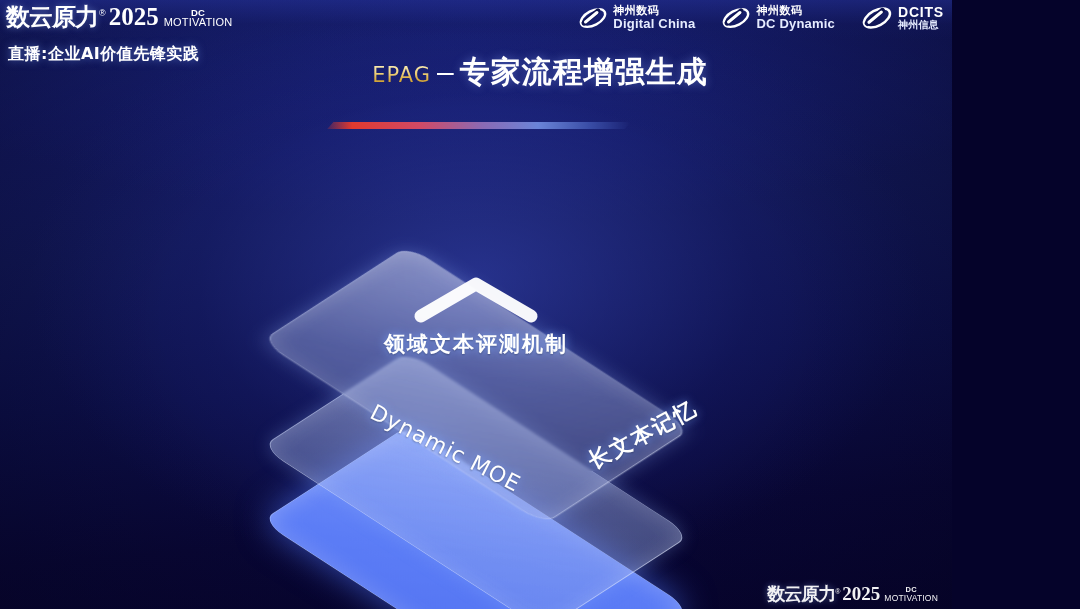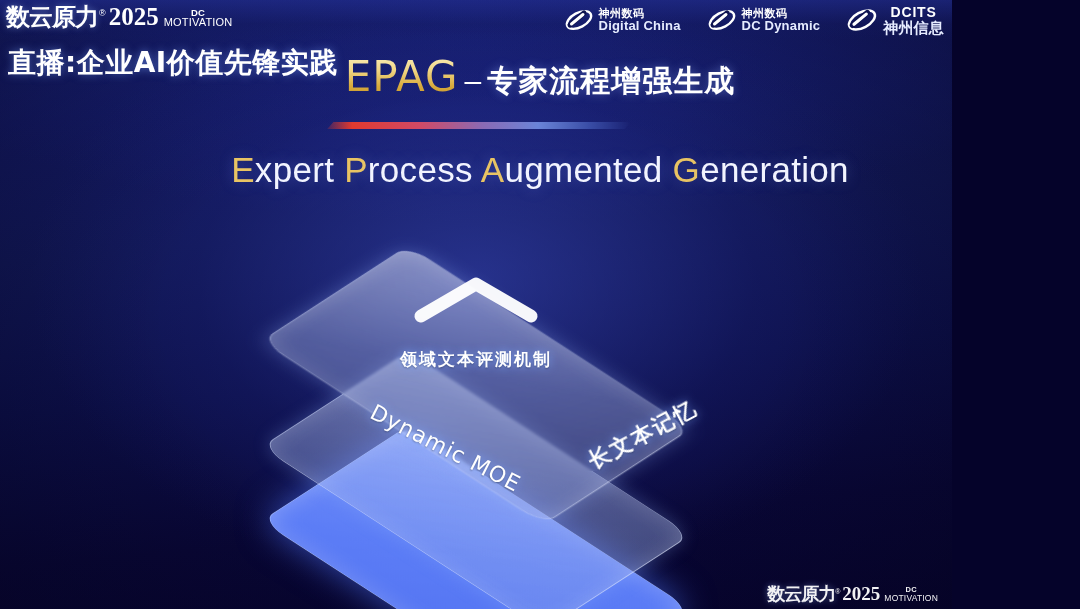--- a/index.html
+++ b/index.html
@@ -52,46 +52,46 @@
   .bl-dc{
     display:flex; flex-direction:column; line-height:1;
     margin-left:2px; position:relative; top:-1px;align-items:center;
   }
   .bl-dc .d1{ font-size:9.5px; font-weight:700; color:#ffffff; letter-spacing:.3px;}
   .bl-dc .d2{ font-size:11px; font-weight:400; color:#ffffff; letter-spacing:.2px;}
 
   .live-line{
     position:absolute; left:8px; top:44px; z-index:31;
     font-family:"DejaVu Sans","Liberation Sans",sans-serif;
-    font-weight:700; font-size:28px; color:#ffffff;
+    font-weight:700; font-size:16px; color:#ffffff;
     letter-spacing:.5px;
     text-shadow:0 0 8px rgba(120,160,255,.55);
   }
 
   
   .partners{
     position:absolute; right:8px; top:5px; z-index:31;
     display:flex; align-items:center; gap:26px;
   }
   .partner{ display:flex; align-items:center; gap:5px; }
   .swoosh{ flex:0 0 auto; }
   .p-txt{ display:flex; flex-direction:column; line-height:1.05; }
   .p-cn{ font-size:11px; font-weight:700; color:#ffffff; letter-spacing:.5px; white-space:nowrap;}
   .p-en{ font-size:13px; font-weight:700; color:#e6ecff; letter-spacing:.2px; white-space:nowrap;}
   .p-cn.big{ font-size:14px; letter-spacing:.8px;text-align:center; }
-  .p-en.big{ font-size:15px; }
+  .p-en.big{ font-size:10px; }
 
   
   .title-main{
     position:absolute; top:52px; left:0; width:1080px; text-align:center;
     z-index:20; white-space:nowrap;
   }
   .title-main .epag{
     font-family:"DejaVu Sans","Liberation Sans",sans-serif;
-    font-size:42px; font-weight:400; letter-spacing:1px;
+    font-size:21px; font-weight:400; letter-spacing:1px;
     background:linear-gradient(180deg,#fdf3c4 0%,#f0d583 38%,#d8aa3c 70%,#c2922a 100%);
     -webkit-background-clip:text; background-clip:text;
     -webkit-text-fill-color:transparent; color:#e8c46a;
   }
   .title-main .dash{
     font-size:30px; color:#ffffff; font-weight:400; padding:0 6px;
   }
   .title-main .cn{
     font-family:"DejaVu Sans","Liberation Sans",sans-serif;
     font-size:30px; font-weight:700; color:#ffffff; letter-spacing:1px;
@@ -163,22 +163,22 @@
   }
 
   
   .lbl{
     position:absolute; z-index:18; white-space:nowrap;
     font-family:"DejaVu Sans","Liberation Sans",sans-serif;
     color:#ffffff;
     text-shadow:0 0 10px rgba(120,165,255,.85), 0 1px 2px rgba(0,0,0,.35);
   }
   #lbl-top{
-    left:50%; top:348px; transform:translateX(-50%);
-    font-size:17px; font-weight:700; letter-spacing:2px;text-align:center;
+    left:50%; top:330px; transform:translateX(-50%);
+    font-size:21px; font-weight:700; letter-spacing:2px;text-align:center;
   }
   #lbl-bot{
     left:50%; top:508px; transform:translateX(-50%);
     font-size:21px; font-weight:700; letter-spacing:2px;
   }
   #lbl-mid-left{
     left:372px; top:398px;
     font-size:22px; font-weight:400; letter-spacing:1px;
     transform:rotate(27deg);
     transform-origin:left center;
@@ -264,21 +264,20 @@
     </div>
 
   </div>
 
   <div class="title-main">
     <span class="epag">EPAG</span><span class="dash">–</span><span class="cn">专家流程增强生成</span>
   </div>
 
   <div class="divider"></div>
 
-  <div class="title-sub" id="subtitle"><span class="cap">E</span><span>xpert </span><span class="cap">P</span><span>rocess </span><span class="cap">A</span><span>ugmented </span><span class="cap">G</span><span>eneration</span></div>
 
   <div class="stack">
     <div class="layer" id="layer-bot">
       <div class="layer-inner"></div>
     </div>
     <div class="layer" id="layer-mid">
       <div class="layer-inner"></div>
     </div>
     <div class="layer" id="layer-top">
       <div class="layer-inner"></div>

